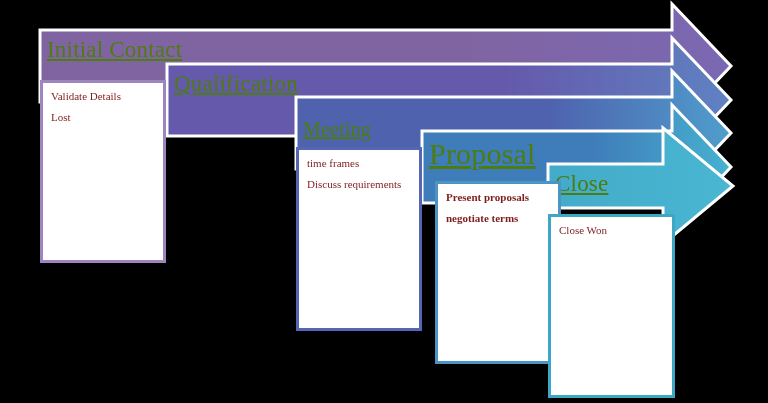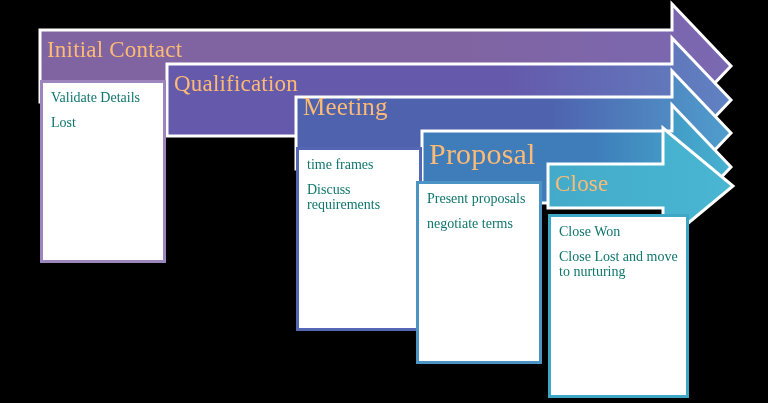--- a/index.html
+++ b/index.html
@@ -27,42 +27,43 @@
     left: 0;
     top: 0;
     width: 768px;
     height: 403px;
     pointer-events: none;
   }
 
   
   .stage-title {
     position: absolute;
-    color: #fdba74;
+    color: #4d7c0f;
     font-family: "Liberation Serif", "DejaVu Serif", serif;
     font-weight: 400;
     letter-spacing: 0.2px;
     white-space: nowrap;
     line-height: 1;
+    text-decoration: underline;
   }
 
   
   .stage-card {
     position: absolute;
     background: #ffffff;
     box-sizing: border-box;
     border-style: solid;
     border-width: 3px;
     padding: 7px 8px 6px 8px;
     overflow: hidden;
   }
   .card-item {
     font-family: "Liberation Serif", "DejaVu Serif", serif;
-    color: #0f766e;
-    font-size: 14px;
+    color: #7f1d1d;
+    font-size: 11px;
     line-height: 1.12;
     margin: 0 0 9px 0;
   }
   .card-item:last-child { margin-bottom: 0; }
 </style>
 </head>
 <body>
 
 <div id="stage">
 
@@ -112,40 +113,39 @@
 
     <g>
       <path d="M 548,164 L 663,164 L 663,128 L 733,186 L 663,244 L 663,208 L 548,208 Z" fill="url(#grad-close)" stroke="#ffffff" stroke-width="3" stroke-linejoin="miter"></path>
     </g>
   </svg>
 
   <div class="stage-title" style="left:47px; top:38px; font-size:23px;">Initial Contact</div>
 
   <div class="stage-title" style="left:174px; top:72px; font-size:23px;">Qualification</div>
 
-  <div class="stage-title" style="left:303px; top:94px; font-size:25px;">Meeting</div>
+  <div class="stage-title" style="left:303px; top:119px; font-size:20px;">Meeting</div>
 
   <div class="stage-title" style="left:429px; top:139px; font-size:30px;">Proposal</div>
 
   <div class="stage-title" style="left:555px; top:172px; font-size:23px;">Close</div>
 
   <div class="stage-card" style="left:40px; top:80px; width:126px; height:183px; border-color:#9d85bd;">
     <p class="card-item">Validate Details</p>
     <p class="card-item">Lost</p>
   </div>
 
 
   <div class="stage-card" style="left:296px; top:147px; width:126px; height:184px; border-color:#5566b5;">
     <p class="card-item">time frames</p>
     <p class="card-item">Discuss requirements</p>
   </div>
 
-  <div class="stage-card" style="left:416px; top:181px; width:126px; height:183px; border-color:#4b94c4;">
+  <div class="stage-card" style="left:435px; top:181px; width:126px; height:183px; border-color:#4b94c4;font-weight:bold;">
     <p class="card-item">Present proposals</p>
     <p class="card-item">negotiate terms</p>
   </div>
 
-  <div class="stage-card" style="left:548px; top:214px; width:141px; height:184px; border-color:#3fa7c6;">
+  <div class="stage-card" style="left:548px; top:214px; width:127px; height:184px; border-color:#3fa7c6;">
     <p class="card-item">Close Won</p>
-    <p class="card-item">Close Lost and move to nurturing</p>
   </div>
 
 </div>
 
 </body></html>

